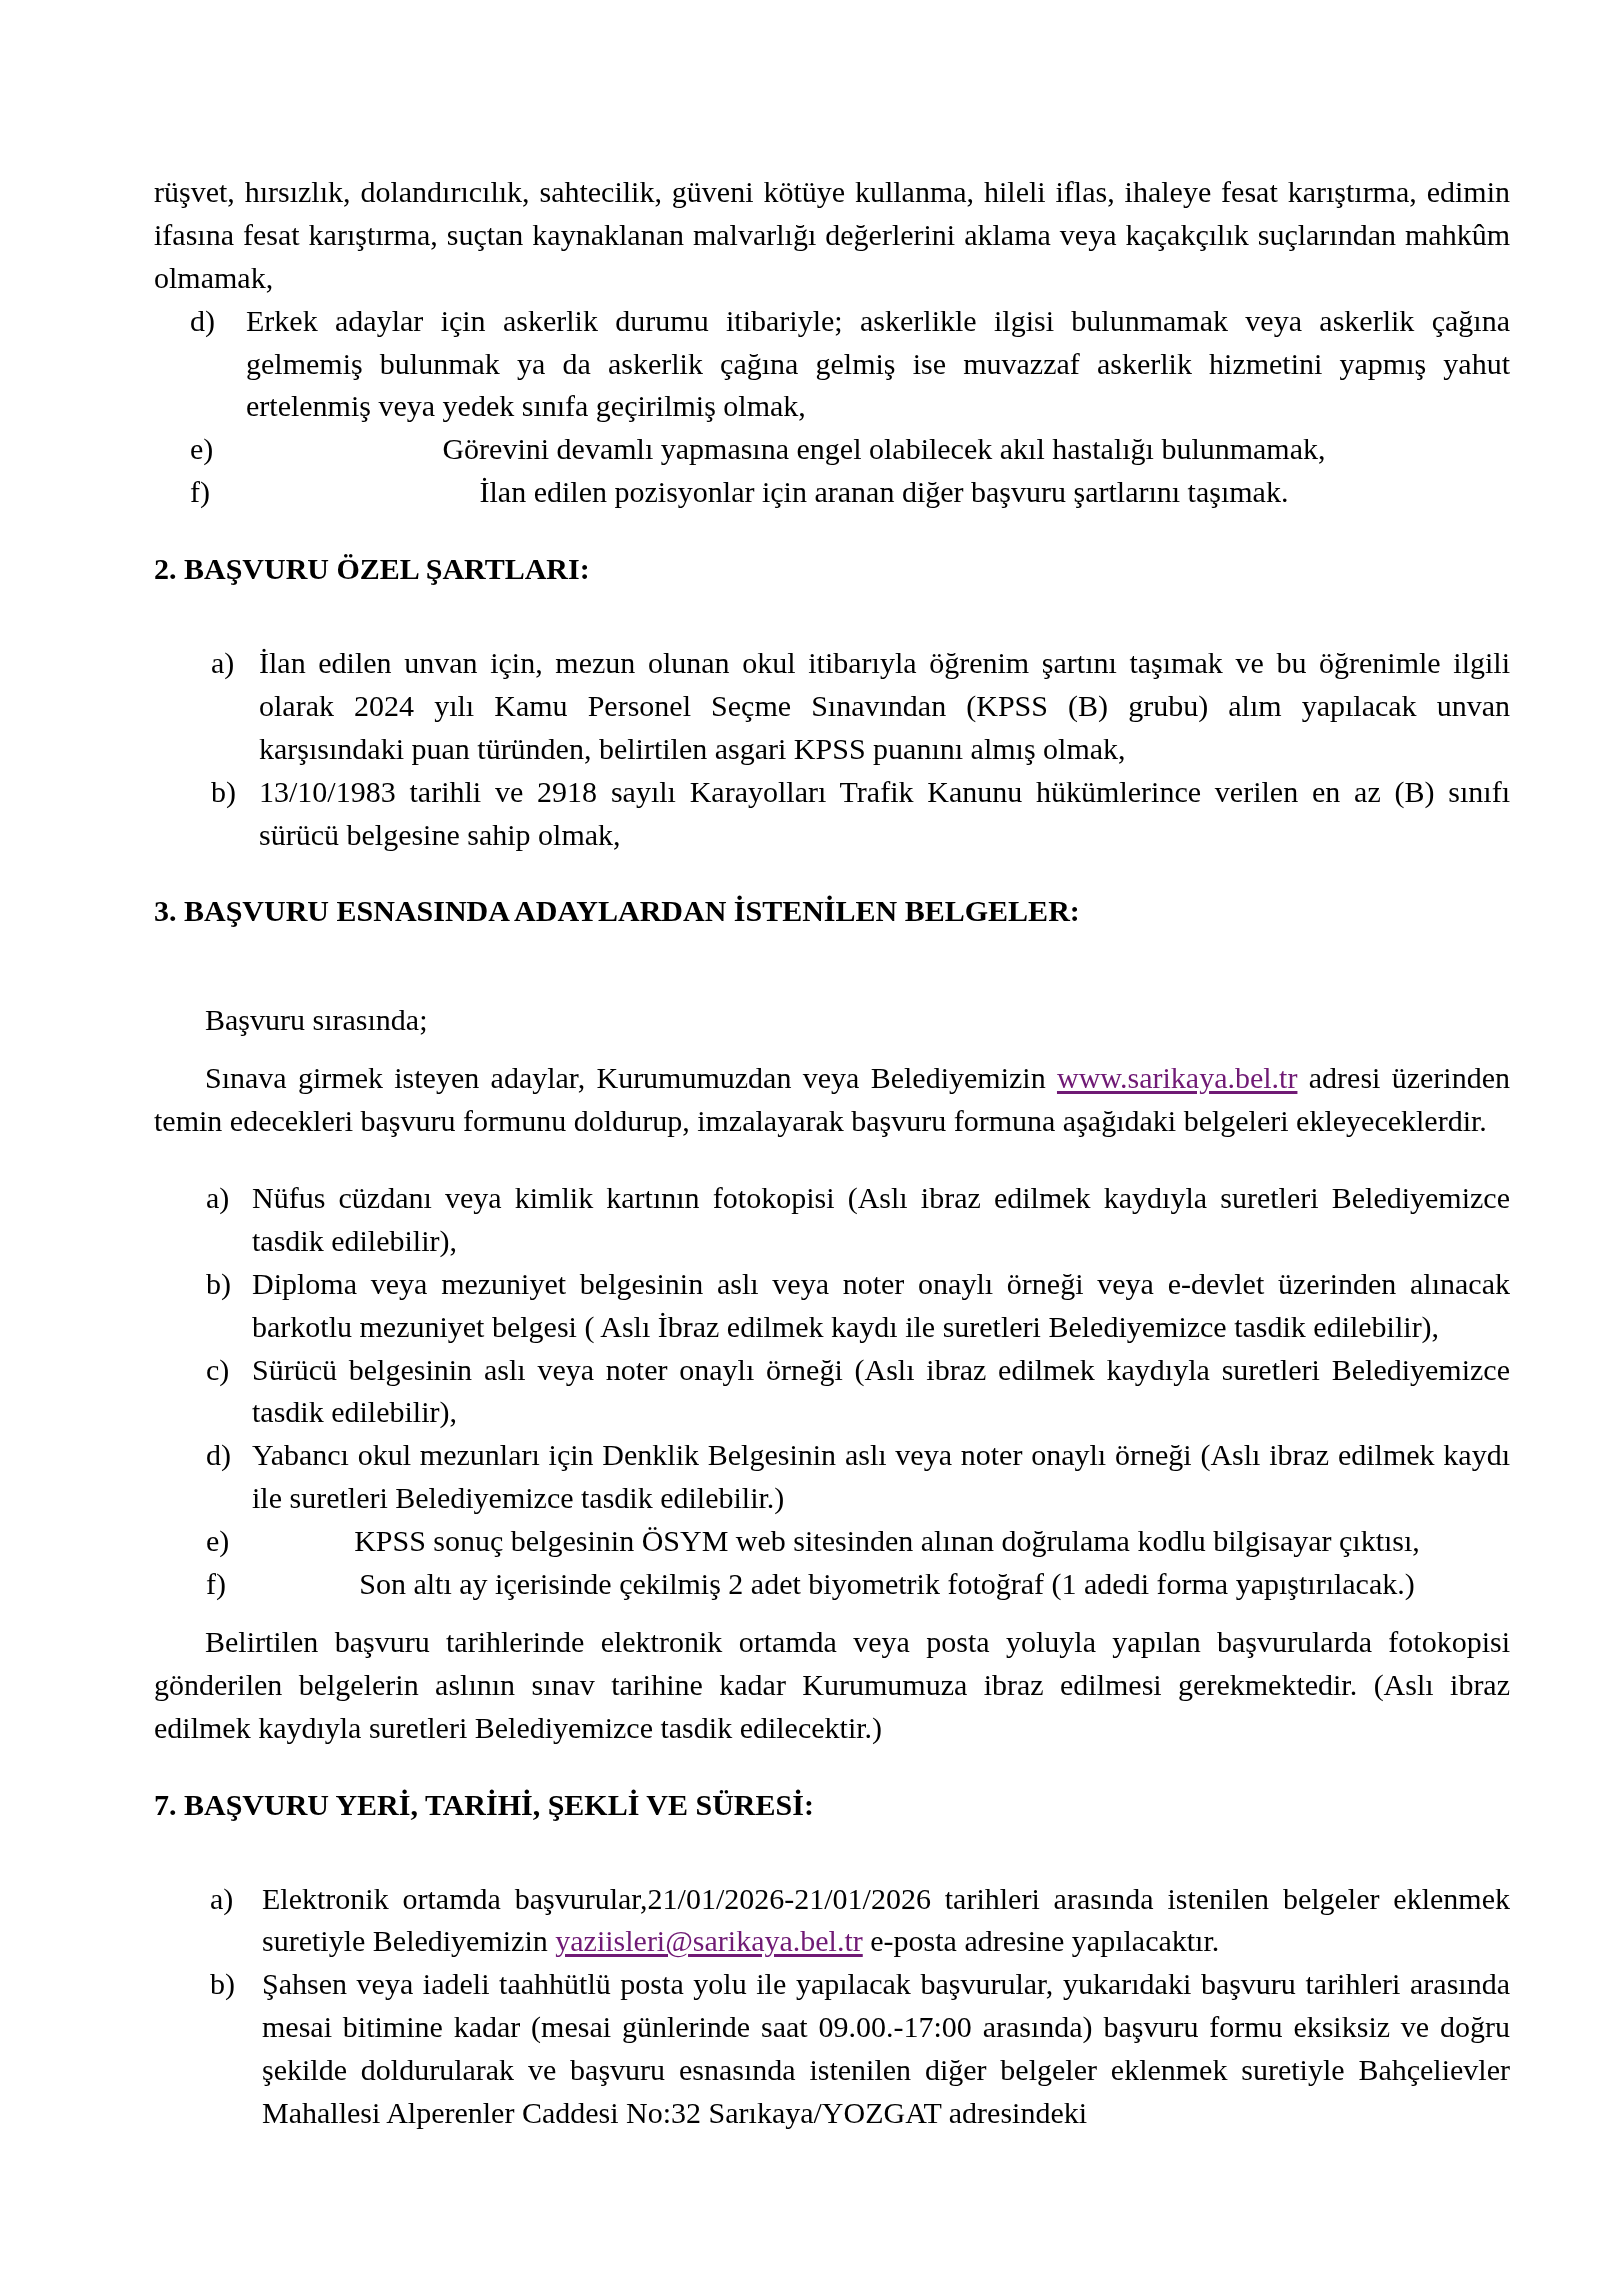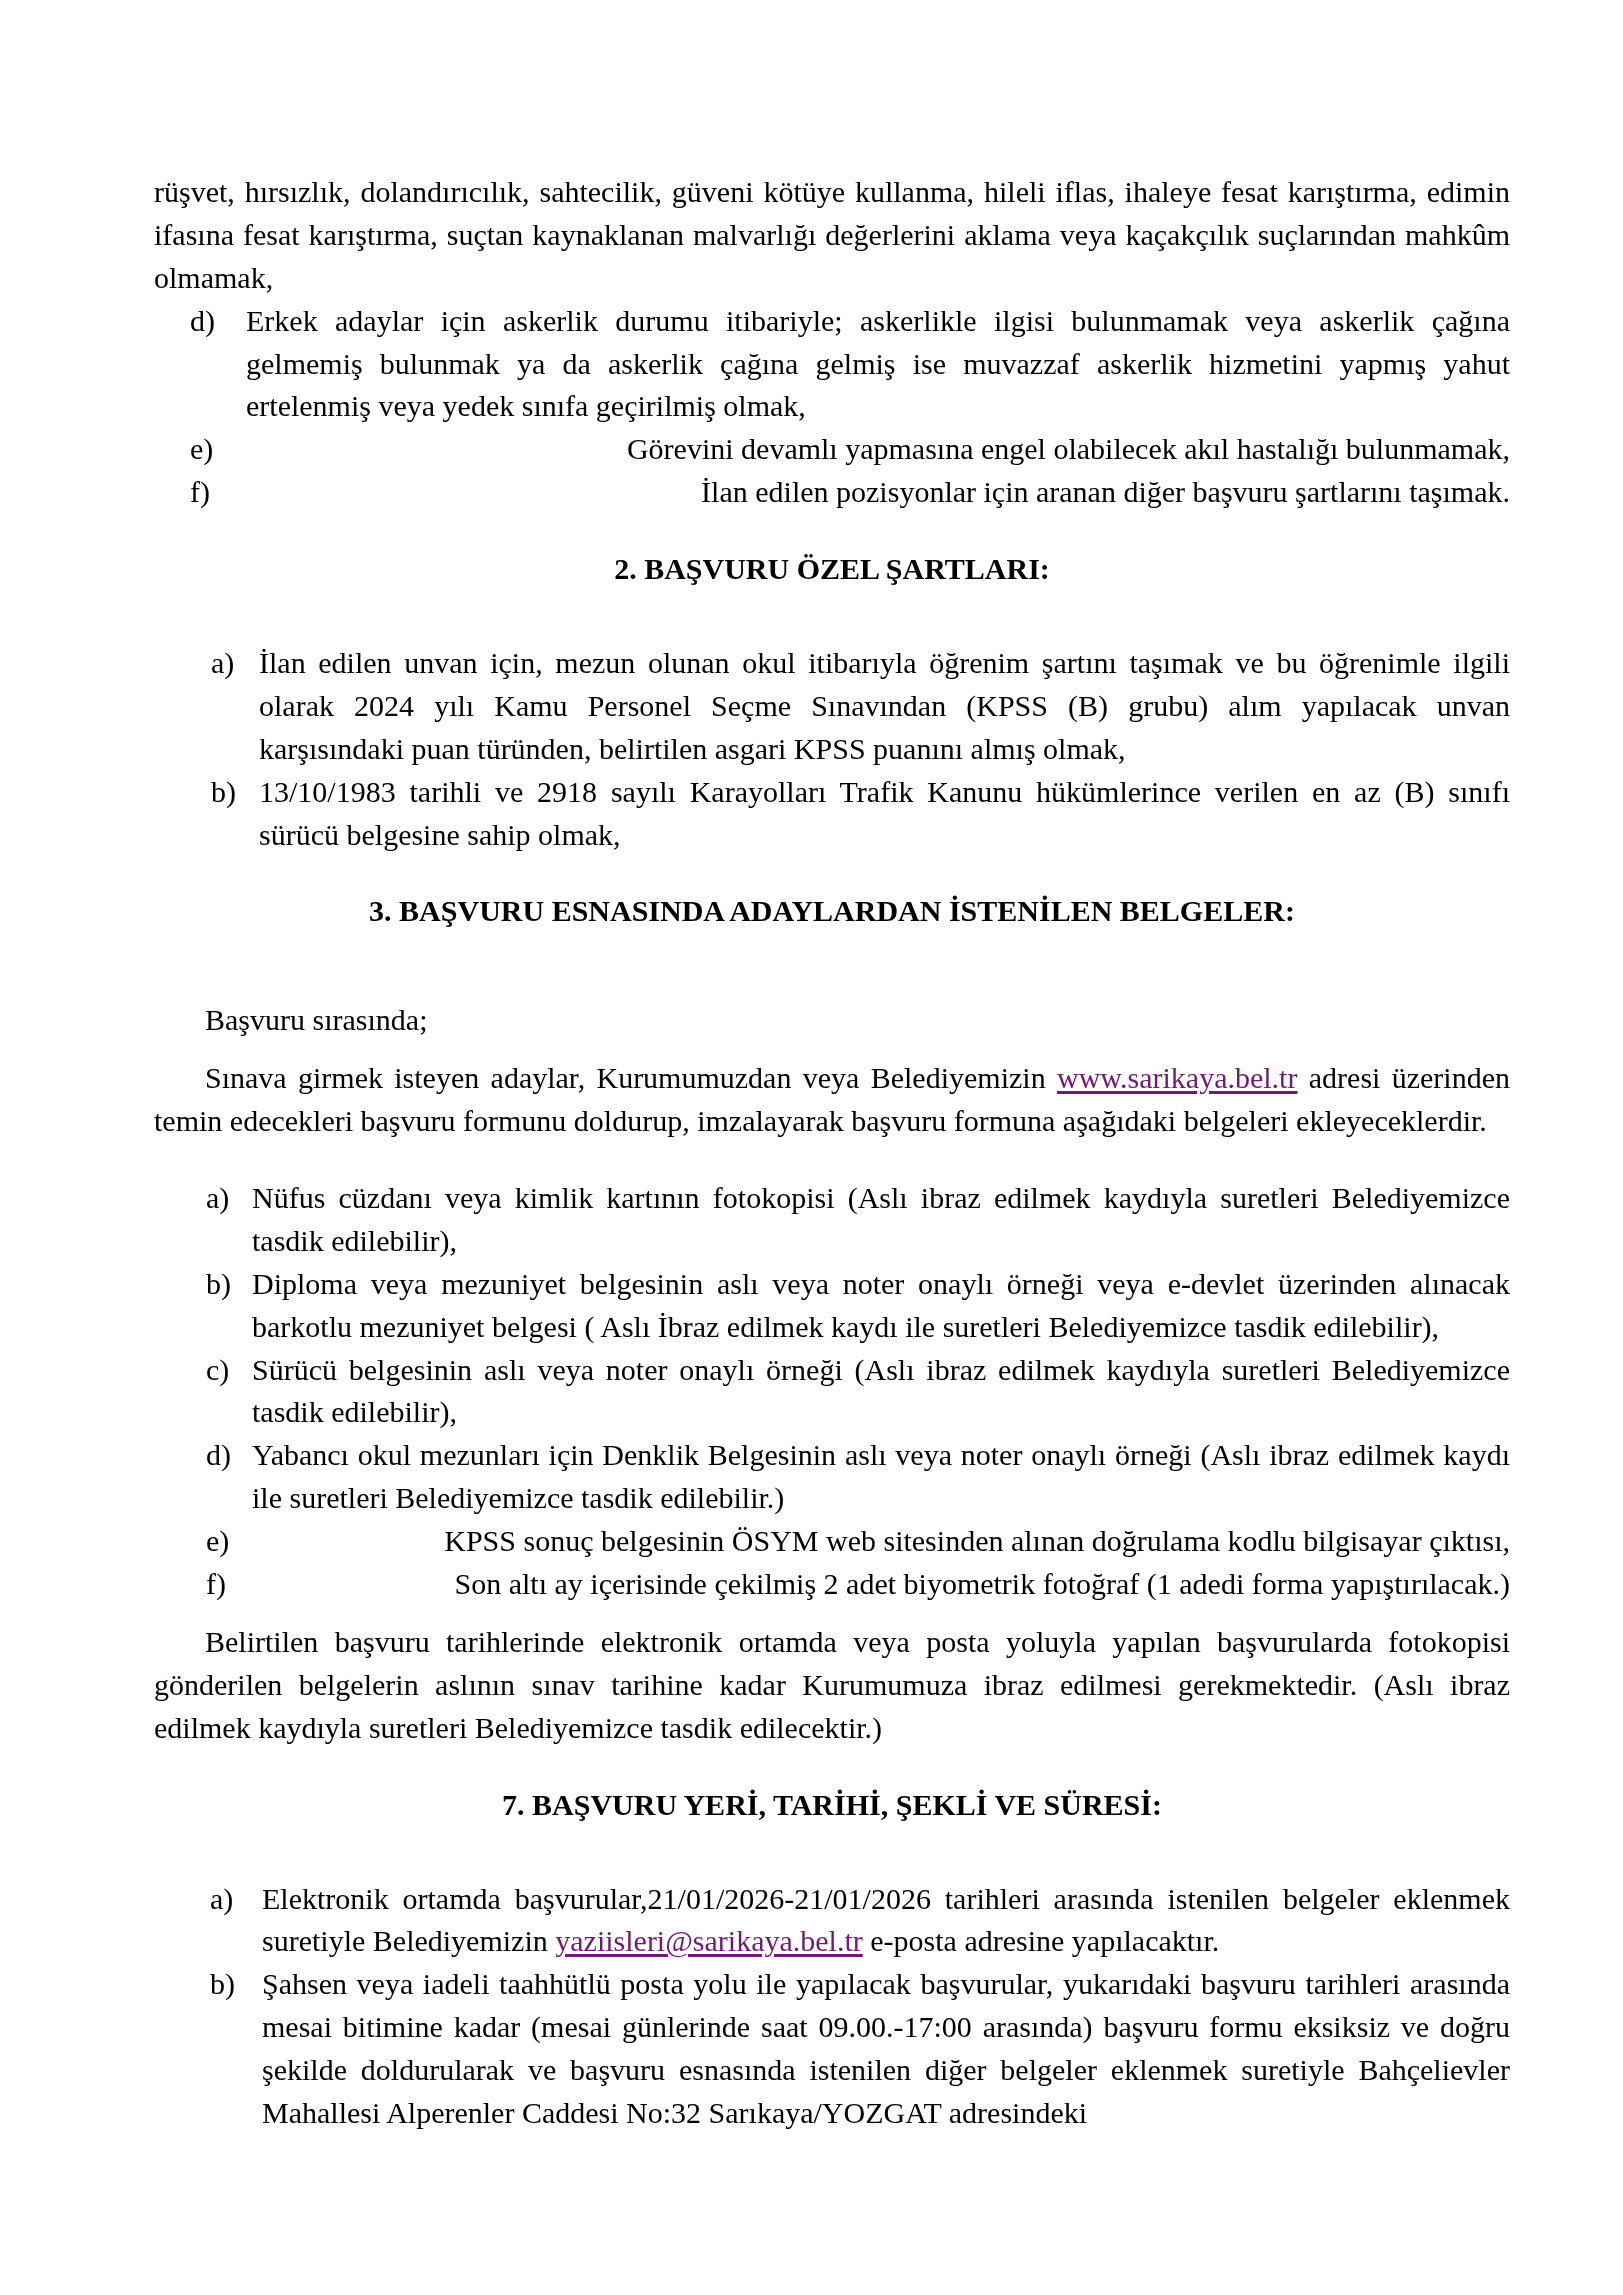--- a/index.html
+++ b/index.html
@@ -59,21 +59,21 @@
     flex: 0 0 auto;
     text-align: left;
     white-space: pre;
   }
   .li .body {
     flex: 1 1 auto;
     text-align: justify;
     text-justify: inter-word;
   }
   .li .body.ragged {
-    text-align: right;
+    text-align: center;
     margin-left: 12px;
   }
 
   
   .list-s2 { margin-left: 57px; }
   .list-s2 .marker { width: 48px; }
   .list-s2 .body { }
 
   
   .list-s1 { margin-left: 36px; }
@@ -85,21 +85,21 @@
 
   
   .list-s4 { margin-left: 56px; }
   .list-s4 .marker { width: 52px; }
 
   h2.heading {
     font-size: 30px;
     font-weight: bold;
     line-height: 1.43;
     margin: 0;
-    text-align: center;
+    text-align: left;
     letter-spacing: 0px;
   }
   .spacer-md { height: 34px; }
   .spacer-lg { height: 51px; }
 
   a.doclink, .doclink {
     color: #701a75;
     text-decoration: underline;
     text-underline-offset: 2.6px;
   }

